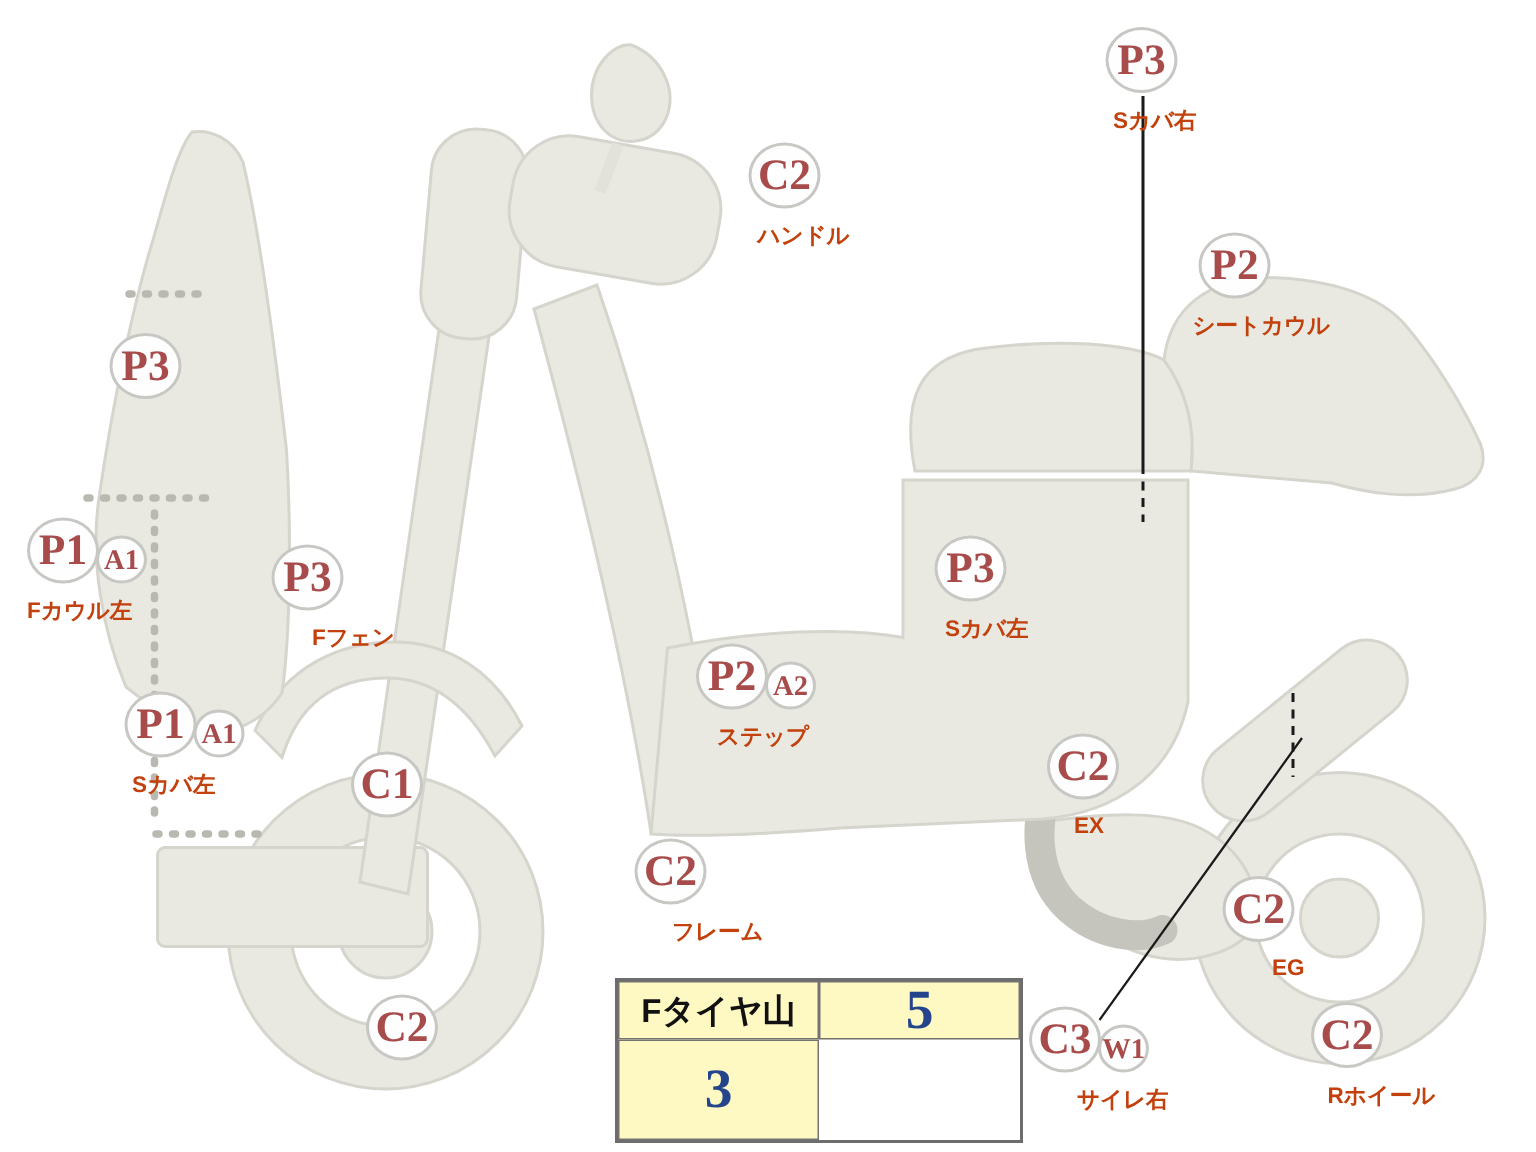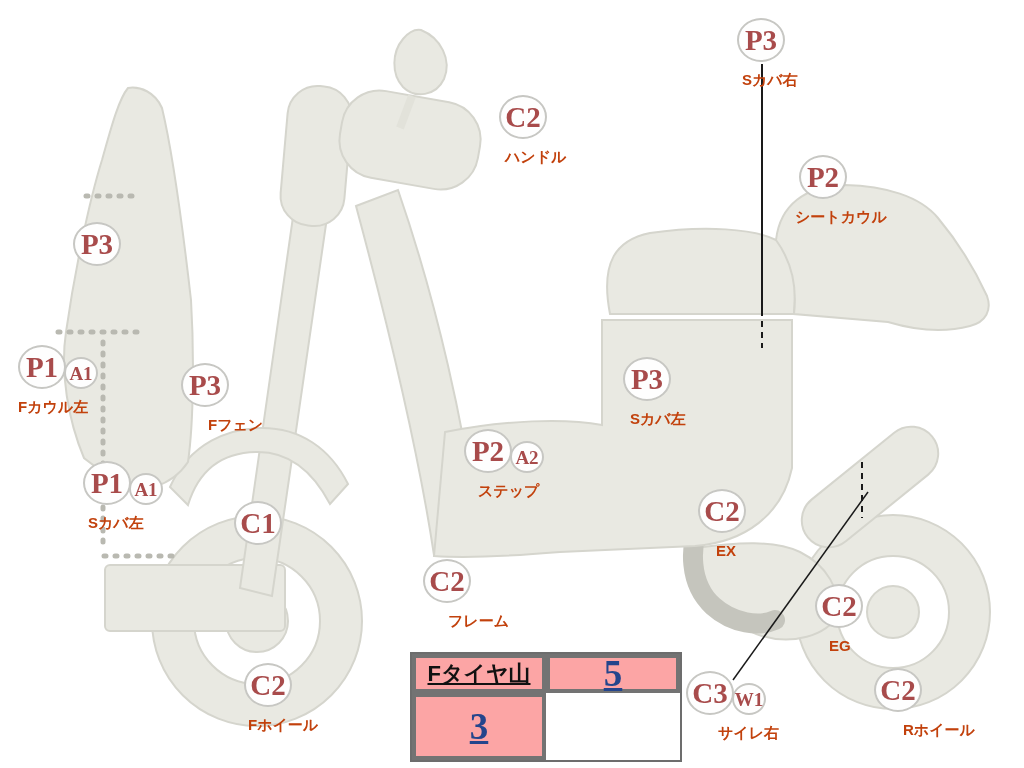--- a/index.html
+++ b/index.html
@@ -26,21 +26,21 @@
   .marker-label {
     margin-top:9px; font-size:15px; font-weight:bold; color:#c2410c;
     white-space:nowrap; letter-spacing:0px;
   }
 
   .tire-table {
     position:absolute; left:410px; top:652px; z-index:4;
     display:grid; grid-template-columns:134px 134px; grid-template-rows:39px 67px;
     background:#ffffff; border:2px solid #6d6d6d;
   }
-  .tt-cell { display:flex; align-items:center; justify-content:center; border:4px solid #737373; background:#fca5a5;text-decoration:underline; }
+  .tt-cell { display:flex; align-items:center; justify-content:center; border:1px solid #737373; background:#fef9c3; }
   .tt-header { font-size:22px; font-weight:bold; color:#111111; }
   .tt-value { font-family:"Liberation Serif",serif; font-size:37px; font-weight:bold; color:#24458c; }
 </style>
 </head>
 <body>
 
 <div id="stage">
 
   <svg id="bike-svg" width="1024" height="768" viewBox="0 0 1024 768">
     <g fill="#e9e9e2" stroke="#d5d5cd" stroke-width="2">
@@ -220,51 +220,50 @@
     <div class="marker-label" style="margin-left:25px">フレーム</div>
   </div>
 
 
   <div class="marker" style="left:815px;top:584px">
     <div class="code-row">
         <span class="code-circle">
           <span>C2</span>
         </span>
       </div>
-    <div class="marker-label" style="margin-left:14px">EG</div>
+    <div class="marker-label" style="margin-left:33px">EG</div>
   </div>
 
   <div class="marker" style="left:244px;top:663px">
     <div class="code-row">
         <span class="code-circle">
           <span>C2</span>
         </span>
       </div>
-    <div class="marker-label" style="margin-left:4px">Fホイール</div>
   </div>
 
   <div class="marker" style="left:686px;top:671px">
     <div class="code-row">
       <span class="code-circle">
           <span>C3</span>
         </span>
       <span class="sub-circle">
           <span>W1</span>
         </span>
     </div>
     <div class="marker-label" style="margin-left:32px">サイレ右</div>
   </div>
 
   <div class="marker" style="left:874px;top:668px">
     <div class="code-row">
         <span class="code-circle">
           <span>C2</span>
         </span>
       </div>
-    <div class="marker-label" style="margin-left:29px">Rホイール</div>
+    <div class="marker-label" style="margin-left:11px">Rホイール</div>
   </div>
 
   <div class="tire-table">
     <div class="tt-cell tt-header">Fタイヤ山</div>
     <div class="tt-cell tt-value">5</div>
     <div class="tt-cell tt-value">3</div>
   </div>
 
 </div>
 

